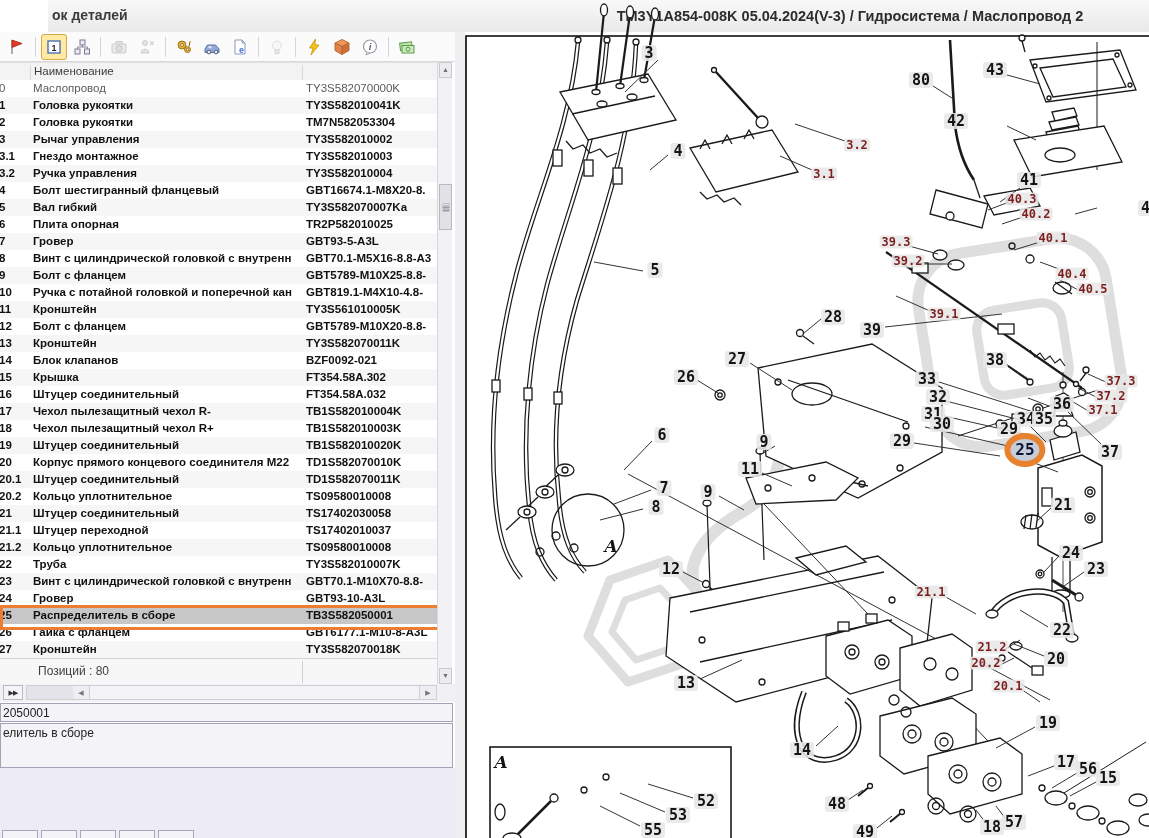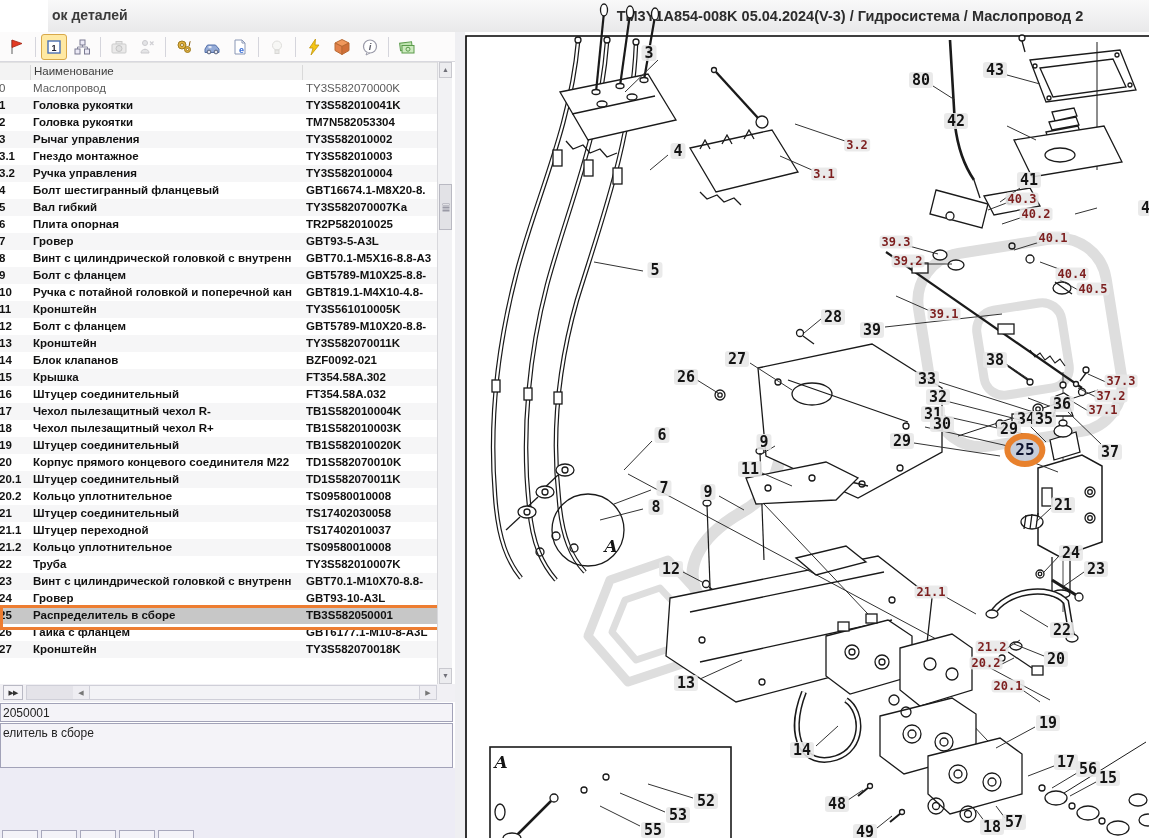--- a/index.html
+++ b/index.html
@@ -367,20 +367,24 @@
         <span class="c-code">GBT6177.1-M10-8-A3L</span>
       </div>
       <div class="trow alt">
         <span class="c-num">27</span>
         <span class="c-name">Кронштейн</span>
         <span class="c-code">TY3S582070018K</span>
       </div>
       <div class="sel-outline" style="top: 525px; border-color: rgb(237, 125, 49);"></div>
     </div>
 
+  <div class="statusbar">
+    <span class="txt">Позиций : 80</span>
+    <span class="vdiv"></span>
+  </div>
 
   <div class="vscroll">
     <div class="vs-btn vs-up">▲</div>
     <div class="vs-thumb"></div>
     <div class="vs-btn vs-dn">▼</div>
   </div>
 
   <div class="hnav">
     <div class="nav-last">▶▶</div>
     <div class="hs-track">

